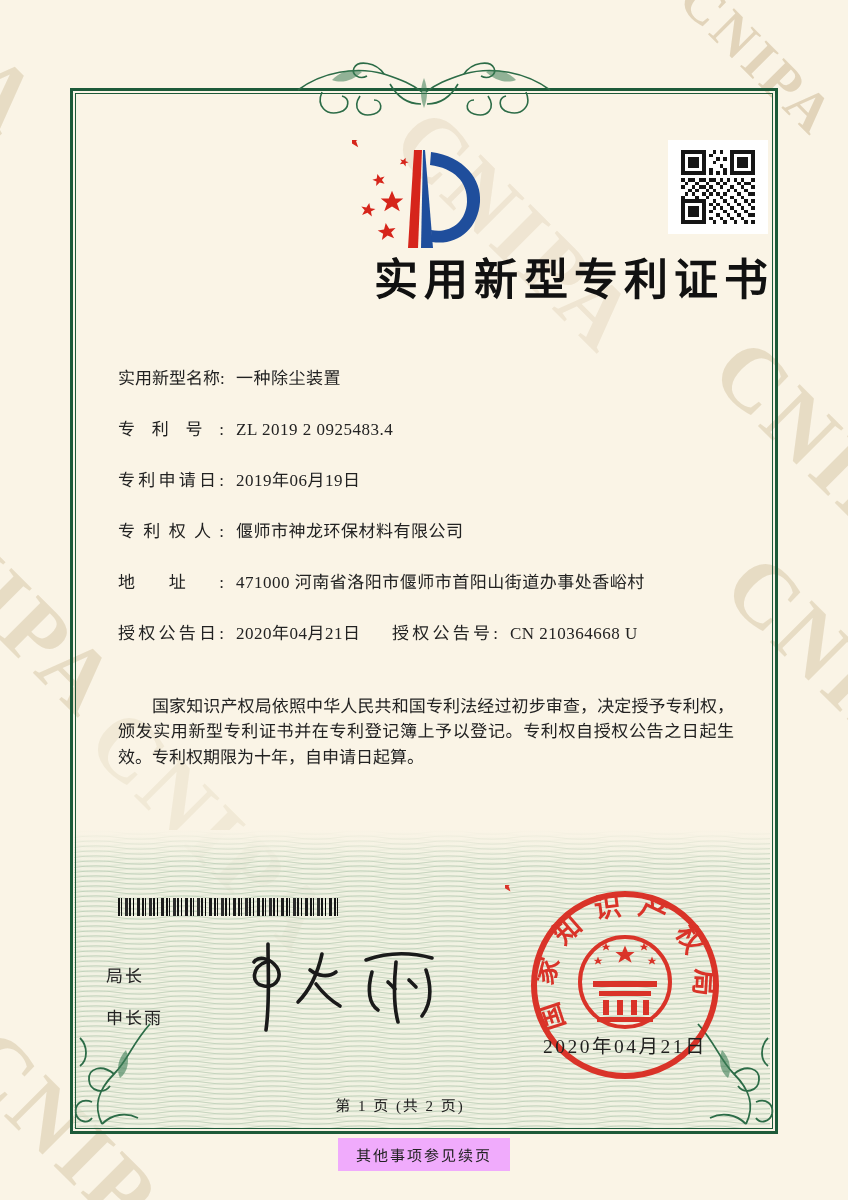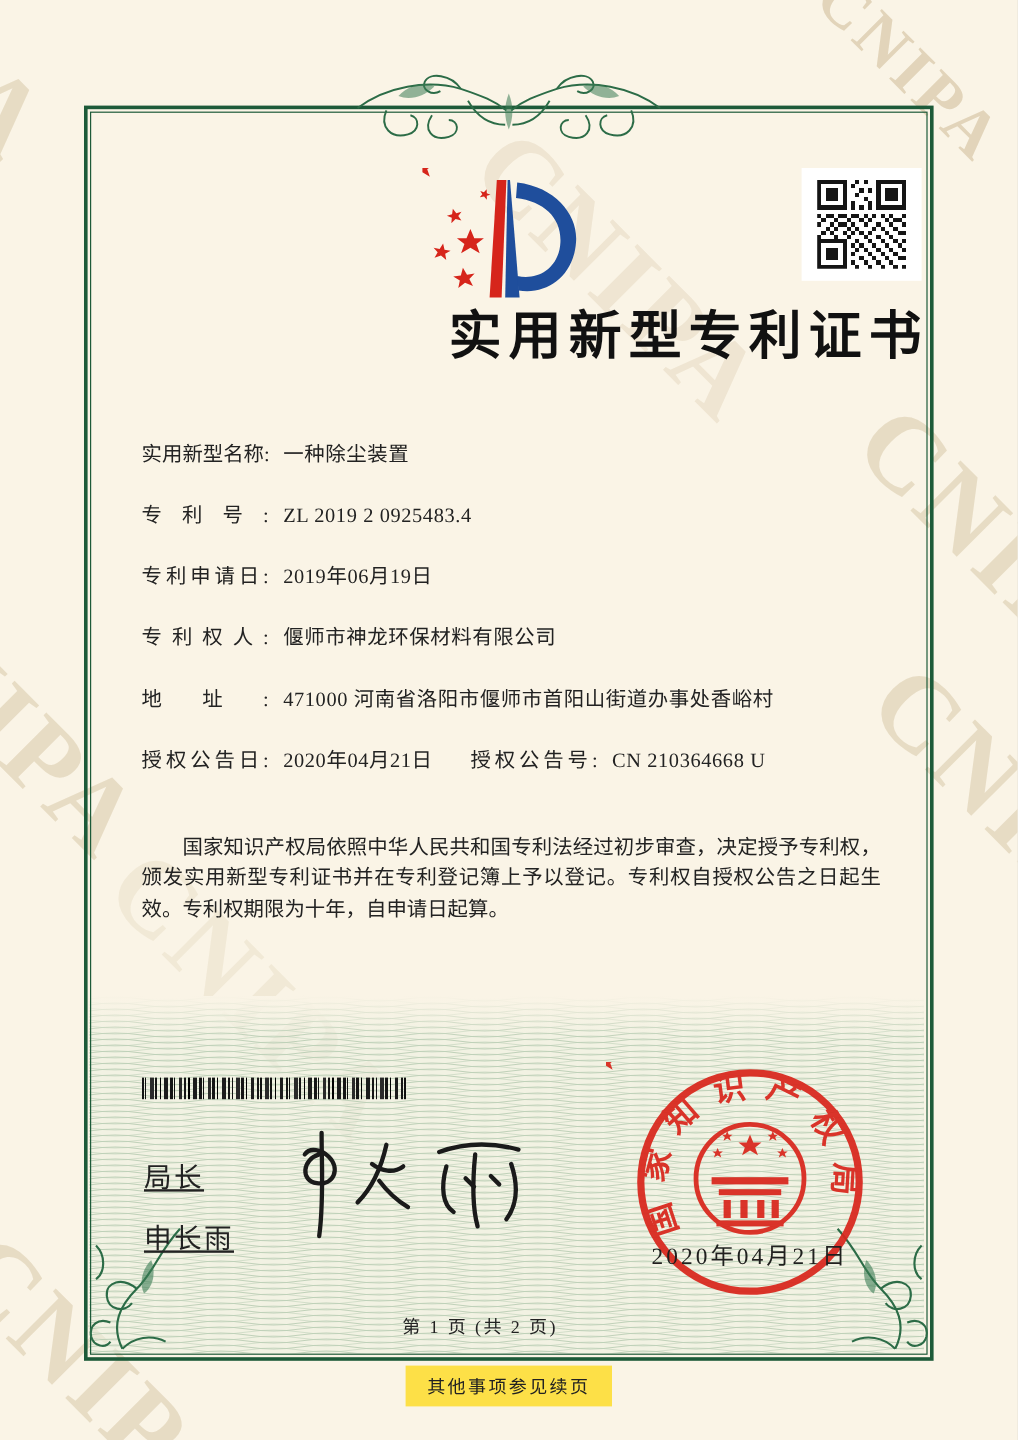--- a/index.html
+++ b/index.html
@@ -51,28 +51,28 @@
           font-size:17px; line-height:25.4px; text-align:justify;}
   .notice p{margin:0; text-indent:2em;}
   .barcode{position:absolute; left:118px; top:898px; width:222px; height:18px; z-index:4;
     background:repeating-linear-gradient(90deg,
       #151515 0 2px, rgba(0,0,0,0) 2px 3px,
       #101010 3px 4px, rgba(0,0,0,0) 4px 7px,
       #2a2a2a 7px 10px, rgba(0,0,0,0) 10px 11px,
       #151515 11px 13px, rgba(0,0,0,0) 13px 15px,
       #000 15px 16px, rgba(0,0,0,0) 16px 19px,
       #1c1c1c 19px 22px, rgba(0,0,0,0) 22px 24px);}
-  .sig-block{position:absolute; left:120px; top:962px; z-index:4; font-size:23px; letter-spacing:2px;text-decoration:underline;}
+  .sig-block{position:absolute; left:106px; top:962px; z-index:4; font-size:17px; letter-spacing:2px;}
   .sig-block .line{margin-bottom:17px;}
   .signature{position:absolute; left:238px; top:932px; z-index:4;}
   .seal{position:absolute; left:505px; top:885px; z-index:4;}
   .page-num{position:absolute; left:70px; top:1094px; width:660px; z-index:4;
             text-align:center; font-size:15px; letter-spacing:2px;}
   .continuation{position:absolute; left:0; top:1138px; width:848px; z-index:4; text-align:center;}
-  .continuation span{display:inline-block; background:#fde047; padding:6px 18px;
+  .continuation span{display:inline-block; background:#f0abfc; padding:6px 18px;
                      font-size:15px; letter-spacing:2px;}
 </style>
 </head>
 <body>
 
 <div class="page">
 
   <span class="wm wm1">CNIPA</span>
   <span class="wm wm2">CNIPA</span>
   <span class="wm wm3">CNIPA</span>

